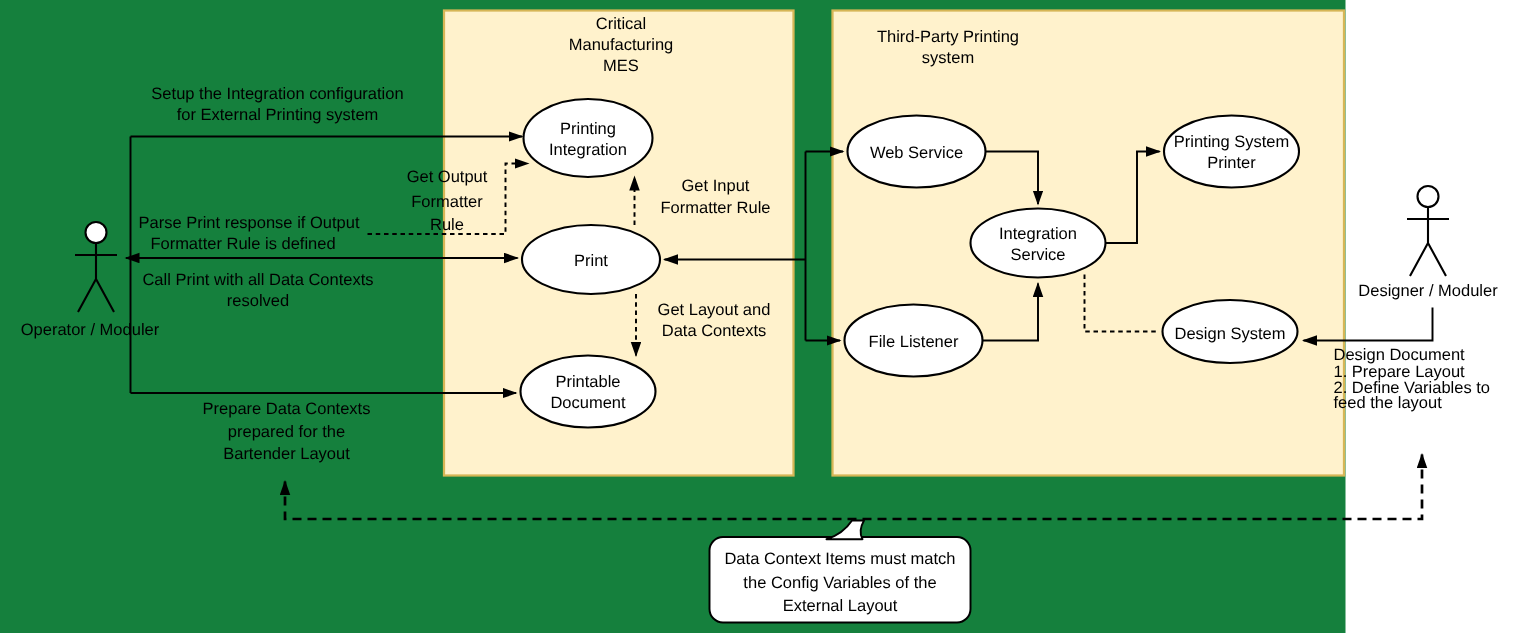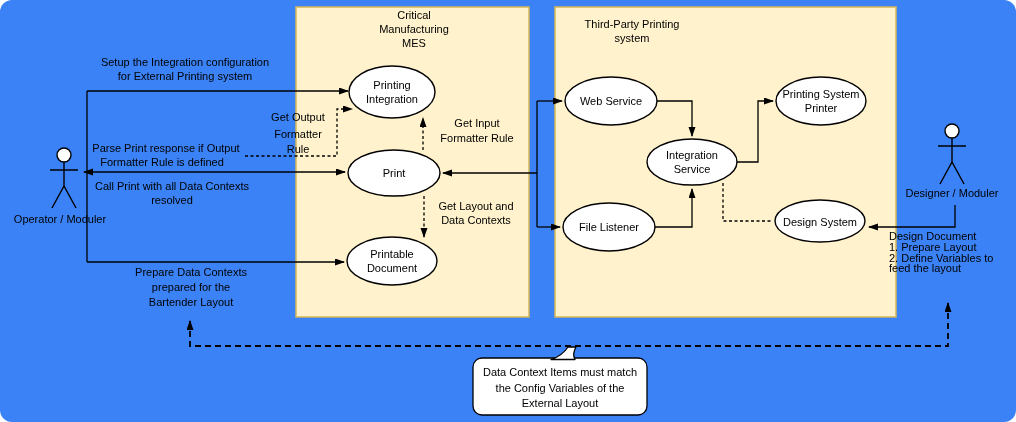--- a/index.html
+++ b/index.html
@@ -1,16 +1,16 @@
 <!DOCTYPE html>
 <html style="--container-fill: #FFF2CC; --container-stroke: #D6B656; --node-fill: #FFFFFF; --line-color: #000000;"><head>
 <meta charset="utf-8">
 <style>
   html,body { margin:0; padding:0; background:#ffffff; }
-  .stage { width:1016px; height:422px; position:relative; background:#3b82f6;border-radius:12px; }
+  .stage { width:897px; height:422px; position:relative; background:#15803d; }
   svg { display:block; }
   text {
     font-family:"Liberation Sans", sans-serif;
     font-size:11px;
     fill:var(--line-color,#000);
   }
   .mid { text-anchor:middle; }
   .container-box {
     fill:var(--container-fill,#FFF2CC);
     stroke:var(--container-stroke,#D6B656);

